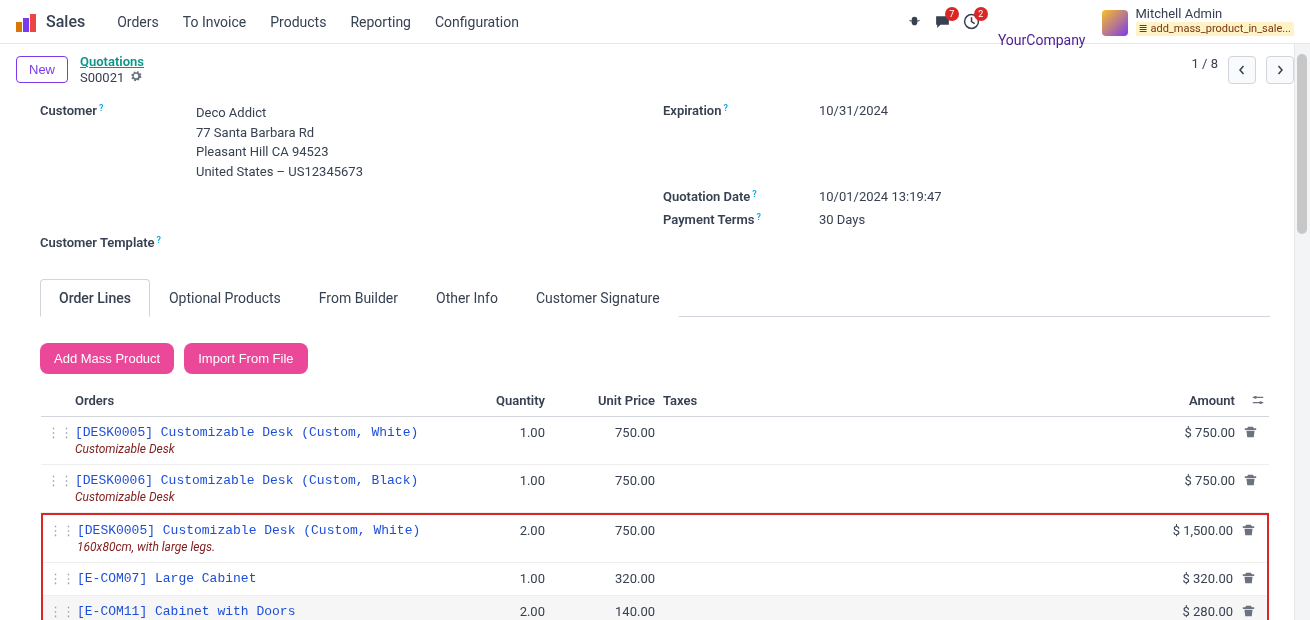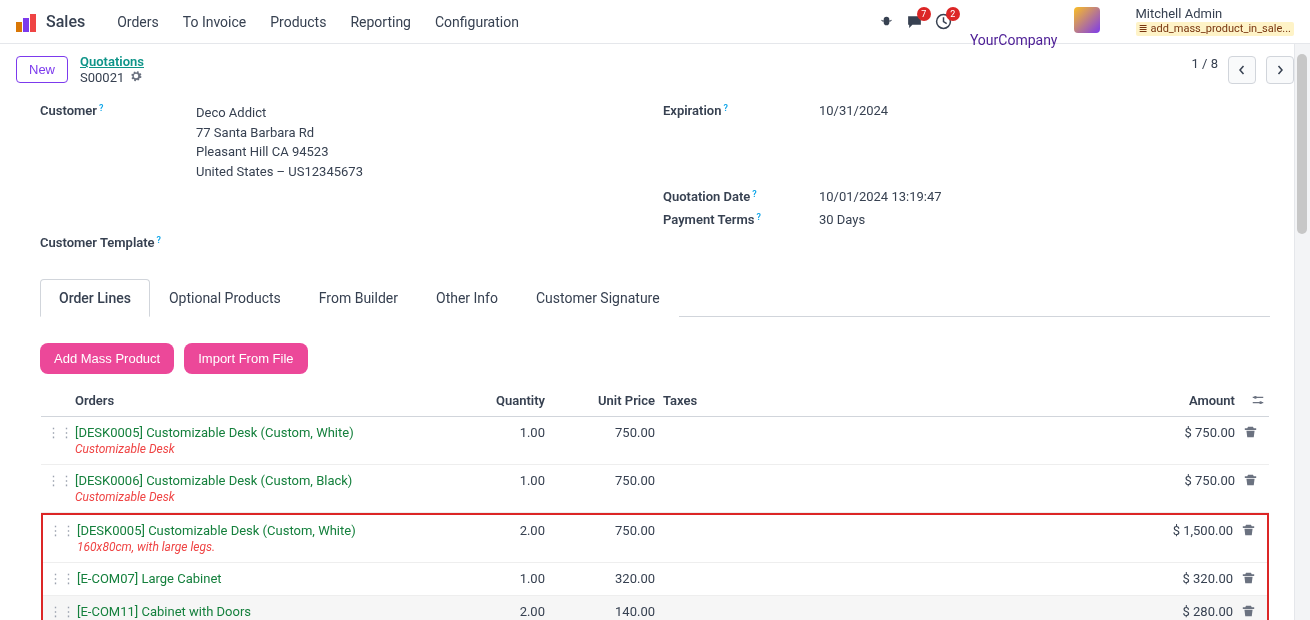--- a/index.html
+++ b/index.html
@@ -9,21 +9,21 @@
 .logo { width: 20px; height: 20px; margin-right: 10px; position: relative; }
 .logo .bar1 { position: absolute; left: 0; top: 10px; width: 6px; height: 10px; background: #d97706; }
 .logo .bar2 { position: absolute; left: 7px; top: 6px; width: 6px; height: 14px; background: #7c3aed; }
 .logo .bar3 { position: absolute; left: 14px; top: 2px; width: 6px; height: 18px; background: #ef4444; }
 .app-title { font-size: 16px; font-weight: 500; color: #374151; margin-right: 20px; }
 .nav-link { color: #374151; text-decoration: none; padding: 0 12px; font-size: 14px; }
 .spacer { flex: 1; }
 .top-icon { margin: 0 6px; cursor: pointer; position: relative; display: inline-flex; align-items: center; }
 .badge { position: absolute; top: -6px; right: -8px; background: #dc2626; color: #fff; border-radius: 9px; min-width: 14px; height: 14px; font-size: 9px; line-height: 14px; text-align: center; padding: 0 3px; }
 .company { margin-left: 12px; font-size: 14px; color: #4c1d95; margin-top: 36px; }
-.avatar-block { display: flex; align-items: flex-start; margin-left: 16px; gap: 28px; }
+.avatar-block { display: flex; align-items: flex-end; margin-left: 16px; }
 .avatar { width: 26px; height: 26px; border-radius: 4px; background: linear-gradient(135deg,#fbbf24,#7c3aed); margin-right: 8px; }
 .user-text { display:flex; flex-direction:column; line-height:1.1; }
 .user-name { font-size: 13px; color:#374151; }
 .user-file { font-size: 11px; background:#fef3c7; padding:1px 3px; border-radius:2px; color:#78350f; display:inline-block; }
 
 .breadcrumb-row { display:flex; align-items:center; padding:10px 16px; }
 .btn-new { border:1px solid #7c3aed; color:#7c3aed; background:#fff; padding:5px 12px; border-radius:4px; font-size:13px; font-weight:500; cursor:pointer; margin-right:12px; }
 .bc-col { display:flex; flex-direction:column; line-height:1.2; }
 .bc-link { color:#0d9488; font-size:13px; font-weight:600; cursor:pointer;text-decoration:underline; }
 .bc-current { font-size:13px; color:#374151; display:flex; align-items:center; gap:6px; }
@@ -47,22 +47,22 @@
 .btn-primary { background:#ec4899; color:#fff; border:none; padding:8px 14px; border-radius:8px; font-size:13px; font-weight:500; cursor:pointer;margin-top:12px; }
 .action-row { padding:14px 12px 10px; display:flex; gap:10px; }
 
 .grid-wrap { margin:0 12px; border:1px solid transparent; }
 .ghead, .grow { display:grid; grid-template-columns: 30px 1fr 100px 110px 100px 1fr 110px 30px; align-items:start; padding:8px 4px; }
 .ghead { font-weight:600; border-bottom:1px solid #d1d5db; }
 .ghead .col-qty, .ghead .col-price, .ghead .col-amount { text-align:right; }
 .grow { border-bottom:1px solid #eee; }
 .grow .col-qty, .grow .col-price, .grow .col-amount { text-align:right; }
 .drag { color:#9ca3af; cursor:grab; text-align:center; }
-.pname { color:#15803d; }
-.pdesc { font-style:italic; color:#ef4444; font-size:12px; margin-top:2px; }
+.pname { color:#1d4ed8;font-family:Liberation Mono, monospace; }
+.pdesc { font-style:italic; color:#7f1d1d; font-size:12px; margin-top:2px; }
 .trash { color:#6b7280; cursor:pointer; text-align:center; }
 .settings-col { display:flex; justify-content:flex-end; color:#6b7280; cursor:pointer; }
 
 .highlight-box { border:2px solid #dc2626; }
 
 .add-row { padding:10px 12px; display:flex; gap:18px; }
 
 .scrollbar-v { position:fixed; right:0; top:44px; width:16px; height:calc(620px - 44px); background:#f3f4f6; border-left:1px solid #e5e7eb; }
 .scrollbar-v .thumb { position:absolute; left:2px; top:10px; width:10px; height:180px; background:#c7c7c7; border-radius:5px; }
 </style>

